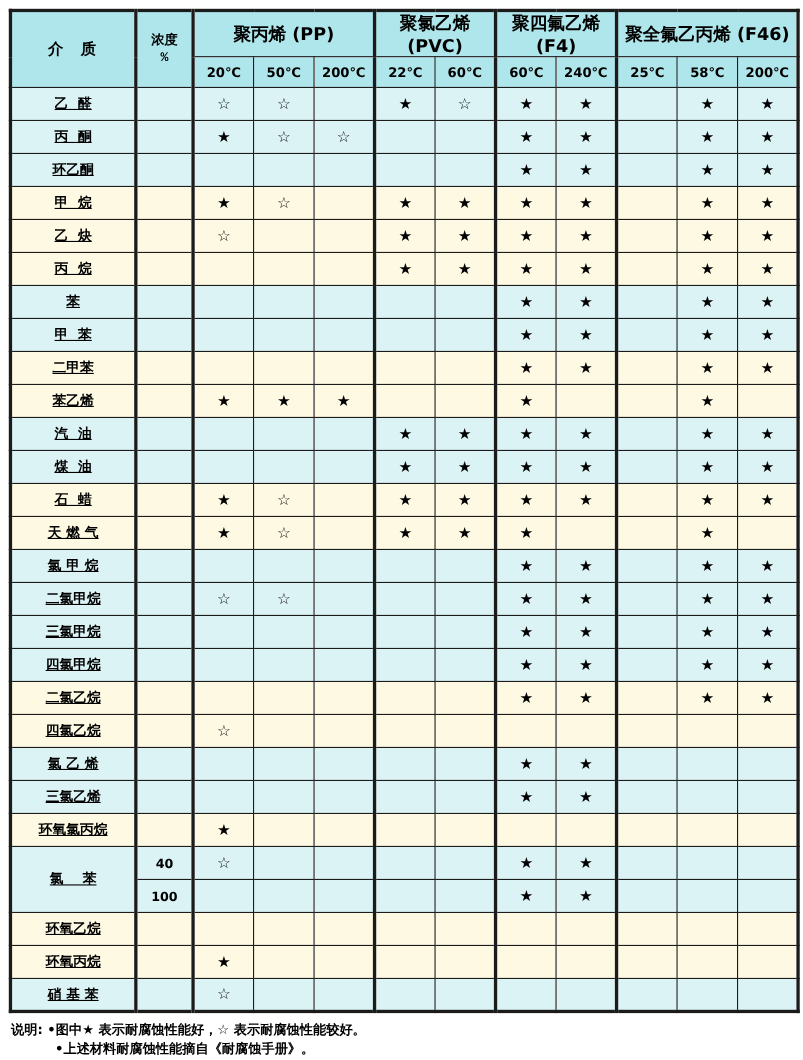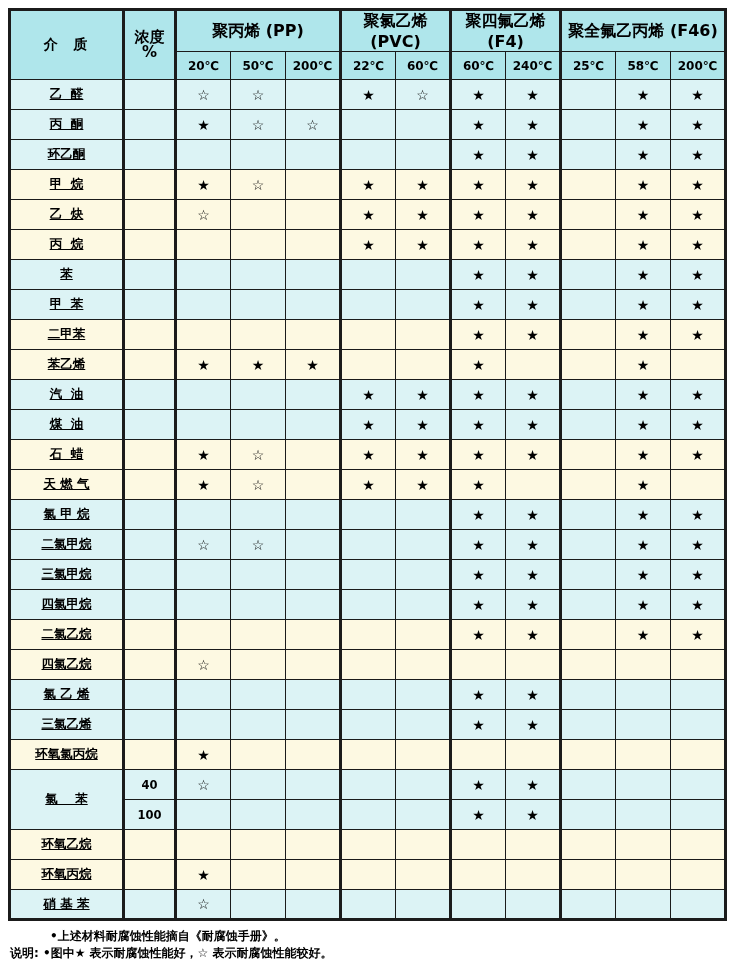--- a/index.html
+++ b/index.html
@@ -25,21 +25,21 @@
   .res-table th,.res-table td{
     border:1.5px solid var(--border);
     padding:0;
     text-align:center;
     vertical-align:middle;
     overflow:hidden;
   }
   .group-start{border-left:3px solid var(--border) !important;}
   thead th{background:var(--header-bg);font-weight:bold;}
   .name-head{font-size:14px;letter-spacing:2px;height:58px;white-space:pre;}
-  .conc-head{font-size:15px;line-height:15px;}
+  .conc-head{font-size:12px;line-height:15px;font-family:Liberation Mono, monospace;}
   .group-head{font-size:16px;height:29px;}
   .temp-head{font-size:12px;height:28px;}
   tbody tr{height:30px;}
   tbody td{font-weight:bold;}
   .row-cyan td{background:var(--row-cyan);}
   .row-cream td{background:var(--row-cream);}
   .name-cell{font-size:12.5px;white-space:pre;text-decoration:underline;}
   .conc-cell{font-size:11.5px;}
   .rating-cell{font-size:14px;line-height:14px;}
   .notes{margin:7px 0 0 2px;font-size:12px;font-weight:bold;line-height:17px;}
@@ -480,17 +480,17 @@
           <td class="rating-cell group-start"></td>
           <td class="rating-cell"></td>
           <td class="rating-cell group-start"></td>
           <td class="rating-cell"></td>
           <td class="rating-cell"></td>
         </tr>
       </tbody>
   </table>
 
   <div class="notes">
+    <div class="note-line"><span class="note-prefix">说明:</span> <span>•图中★ 表示耐腐蚀性能好，☆ 表示耐腐蚀性能较好。</span></div>
     <div class="note-line indented"><span>•上述材料耐腐蚀性能摘自《耐腐蚀手册》。</span></div>
-    <div class="note-line"><span class="note-prefix">说明:</span> <span>•图中★ 表示耐腐蚀性能好，☆ 表示耐腐蚀性能较好。</span></div>
   </div>
 
 </div>
 
 </body></html>

